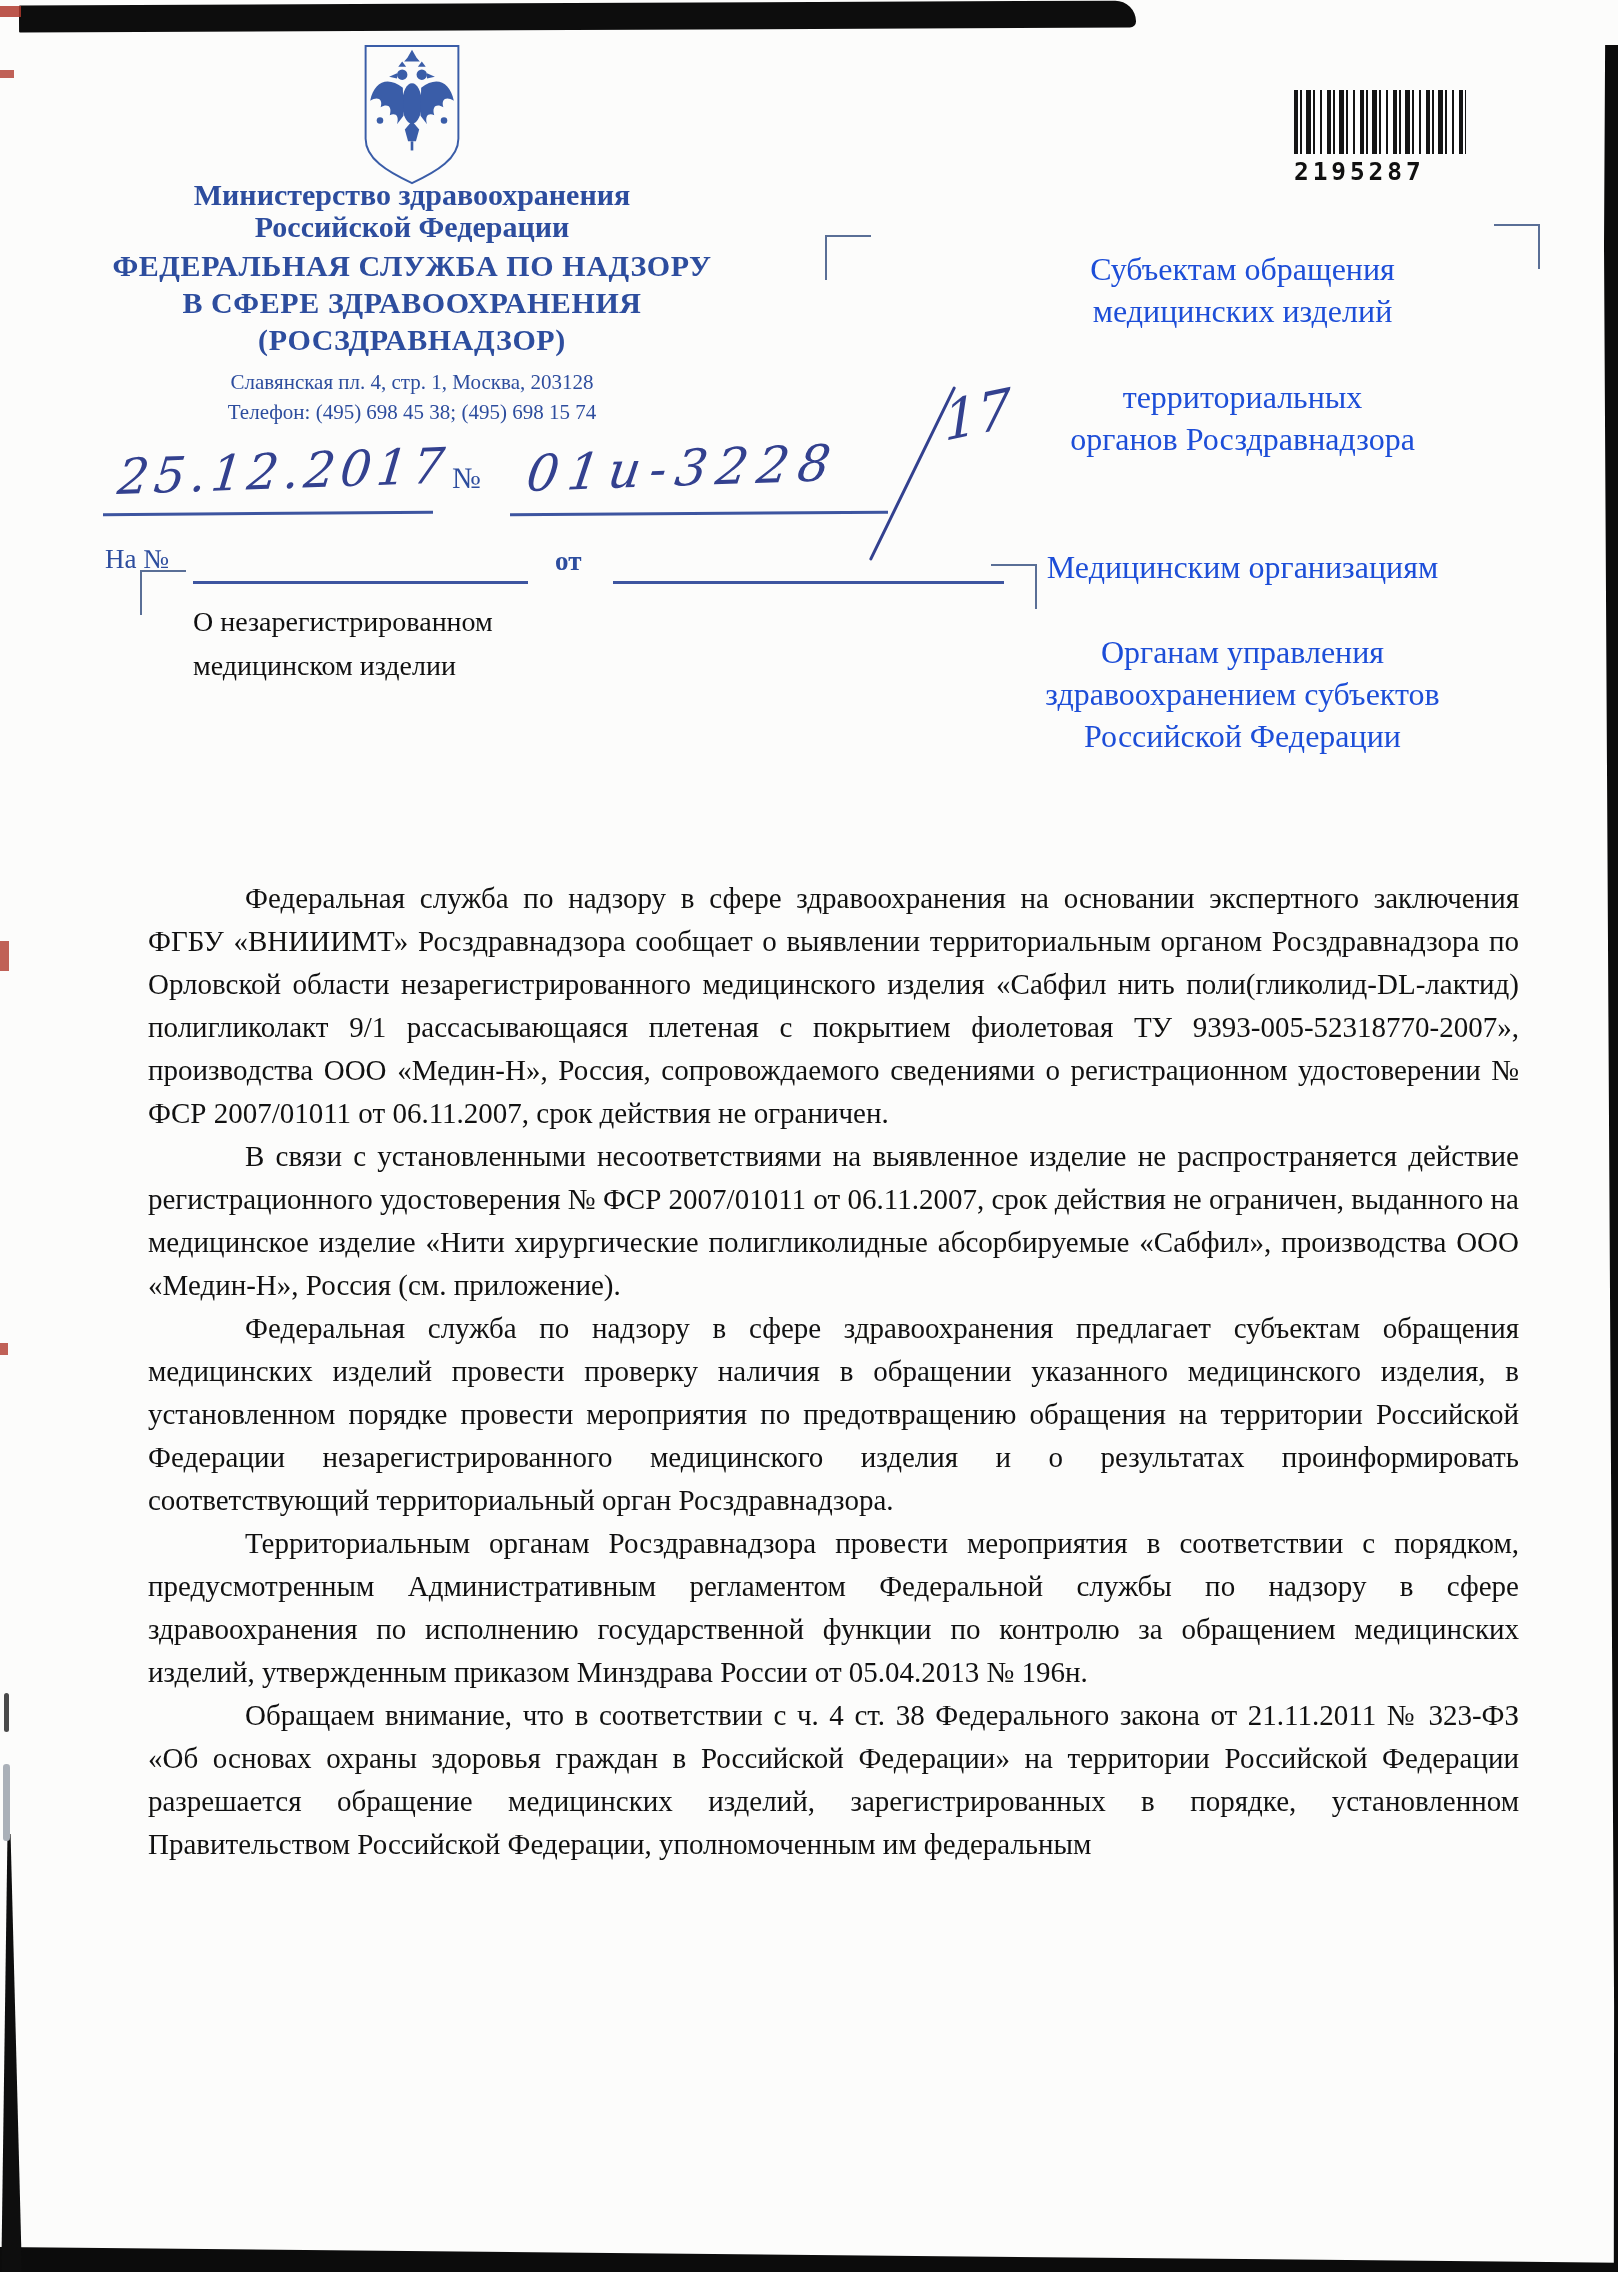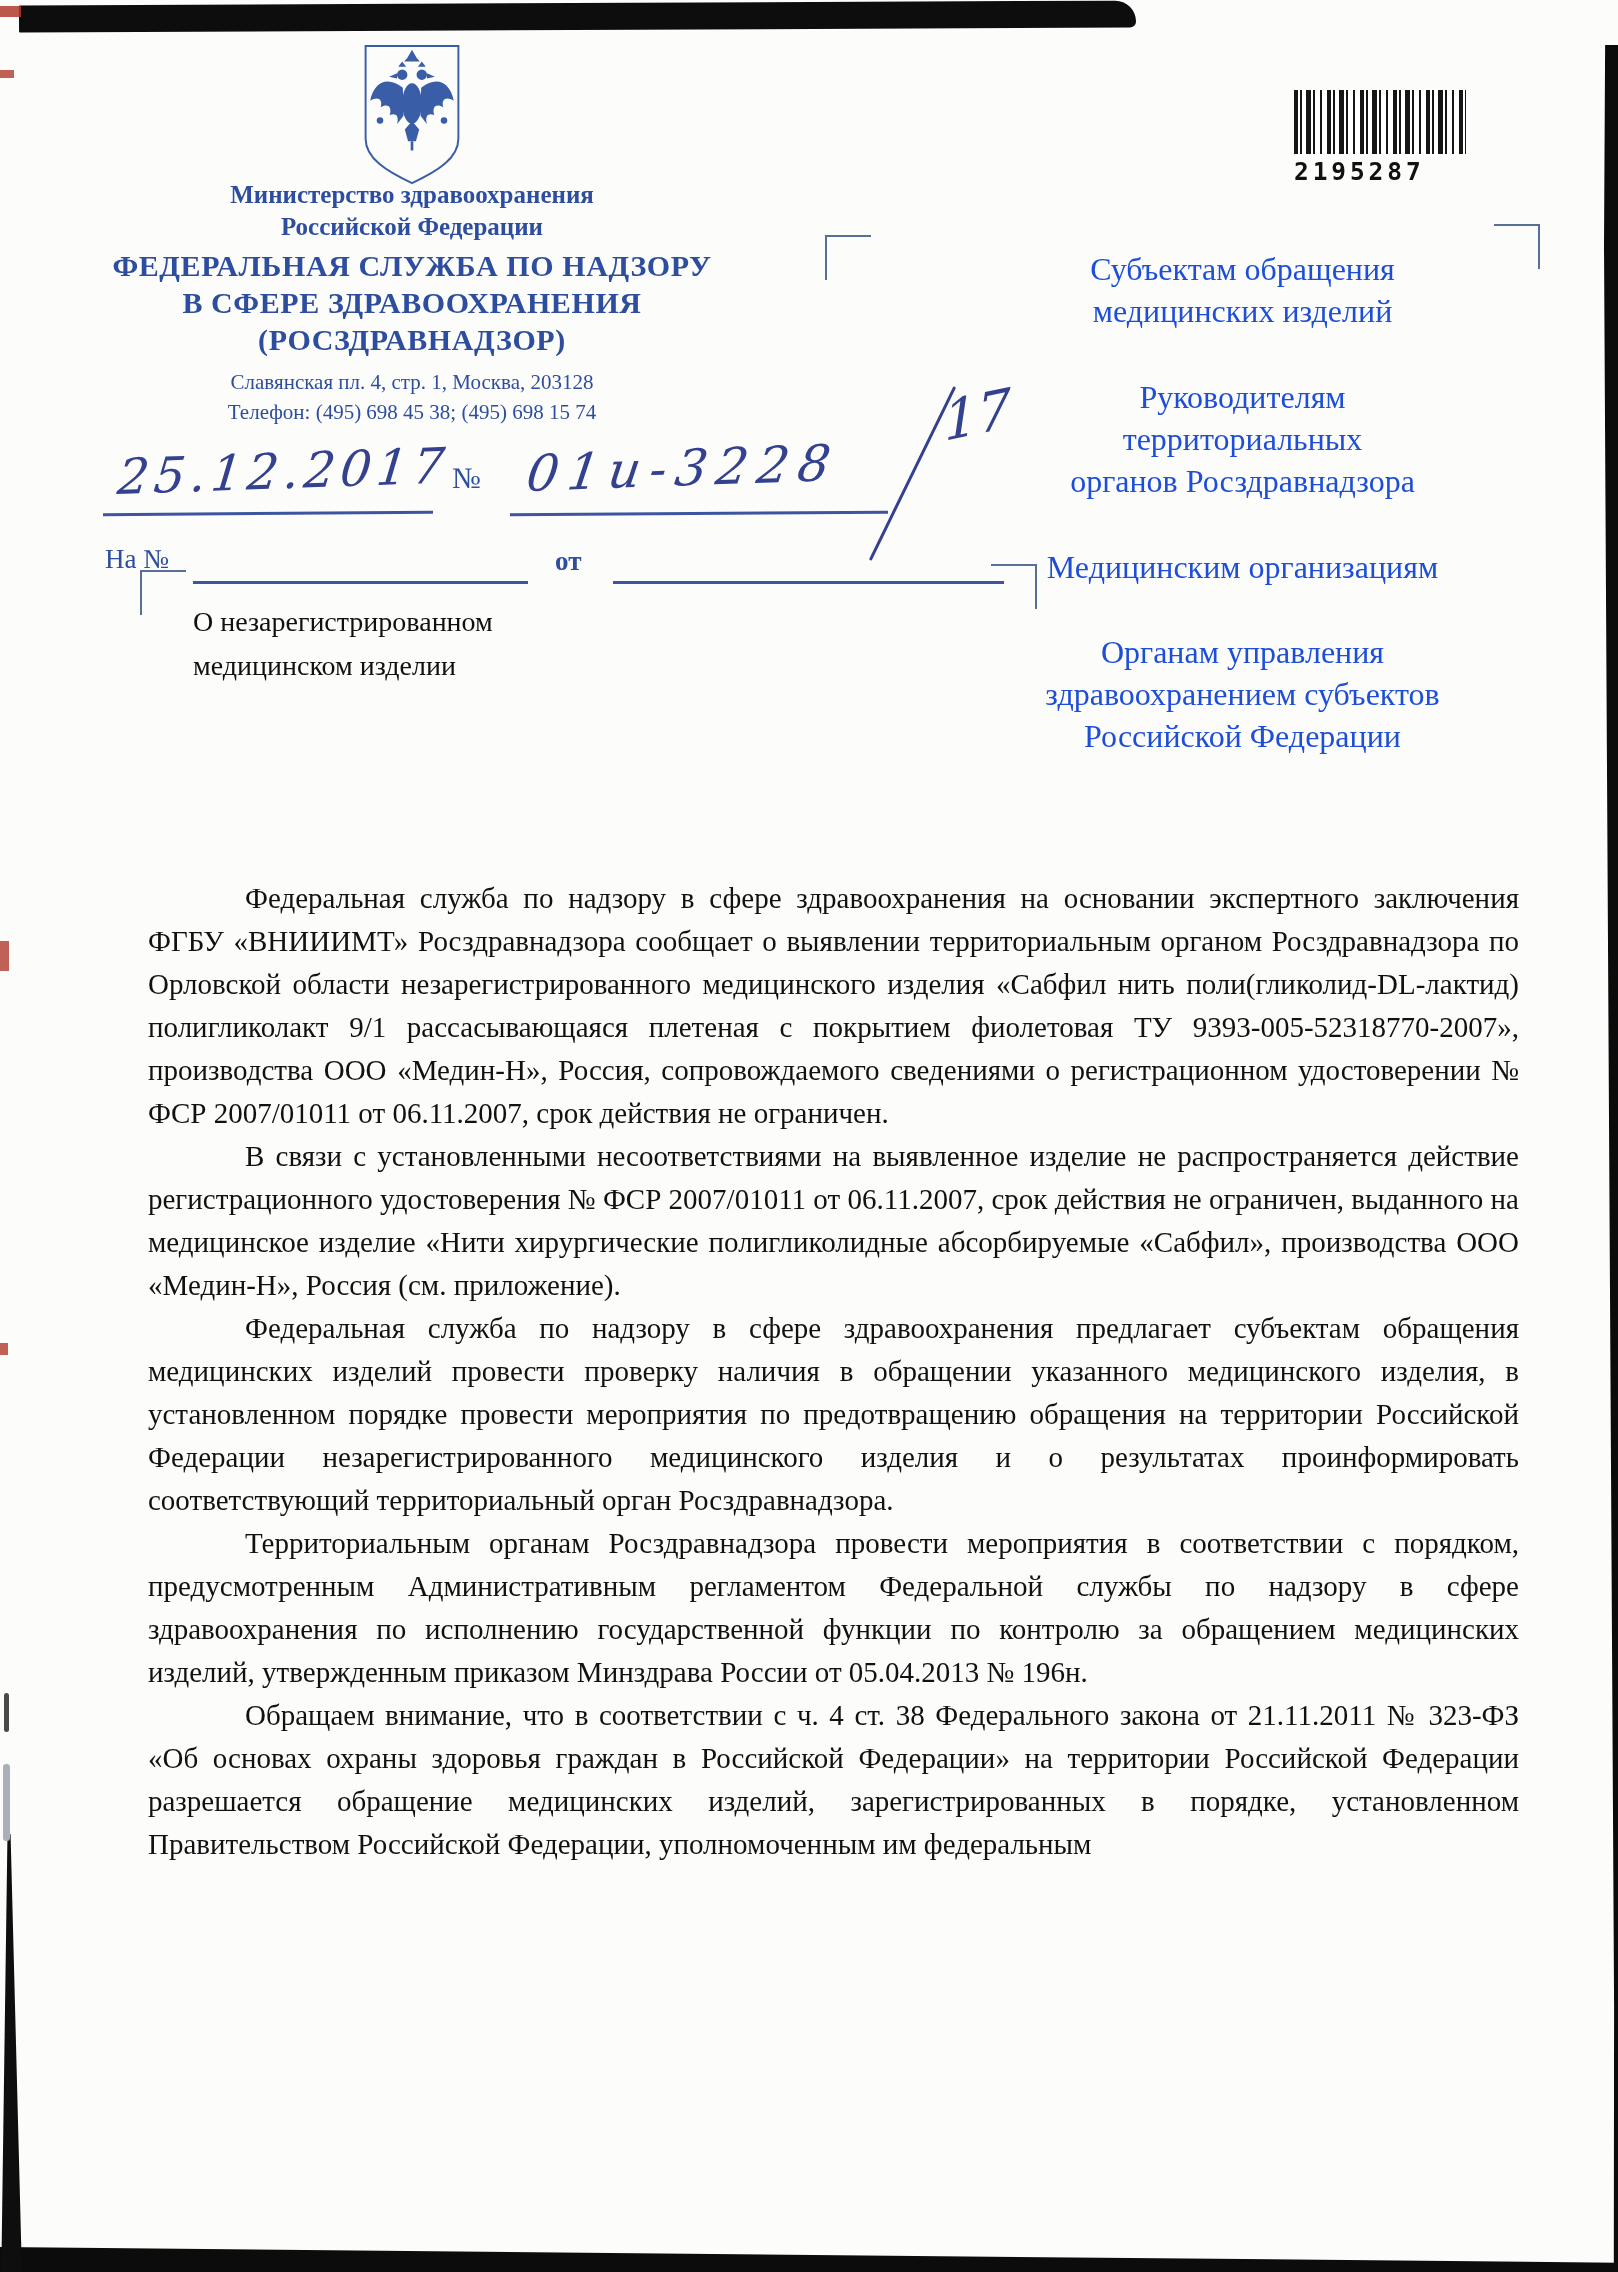--- a/index.html
+++ b/index.html
@@ -31,21 +31,21 @@
   .crn{position:absolute;width:44px;height:43px;}
   .crn.tl{border-left:2.6px solid #5a6f96;border-top:2.6px solid #5a6f96;}
   .crn.tr{border-right:2.6px solid #5a6f96;border-top:2.6px solid #5a6f96;}
   .crn-rec-l{left:825px;top:235px;}
   .crn-rec-r{left:1494px;top:224px;}
   .crn-sub-l{left:140px;top:570px;}
   .crn-sub-r{left:991px;top:564px;}
   
   .emblem{position:absolute;left:356px;top:42px;width:112px;height:147px;}
   .lh{position:absolute;left:90px;width:644px;text-align:center;color:#2d4d9e;}
-  .ministry{top:179px;font-size:25px;font-weight:bold;line-height:32px;}
+  .ministry{top:179px;font-size:30px;font-weight:bold;line-height:32px;}
   .agency{top:247px;font-size:30px;font-weight:bold;line-height:37px;letter-spacing:0.6px;}
   .addr{top:367px;font-size:21px;line-height:30px;font-weight:normal;}
   
   .barcode-box{position:absolute;left:1294px;top:90px;width:172px;height:90px;}
   .bars{width:100%;height:64px;
     background:repeating-linear-gradient(90deg,
       #161616 0 3.9px,#fff 3.9px 5.8px,#161616 5.8px 7.7px,#fff 7.7px 12.2px,
       #161616 12.2px 17.4px,#fff 17.4px 19.3px,#161616 19.3px 21px,#fff 21px 26px,
       #161616 26px 28px,#fff 28px 33px);}
   .bars-num{margin-top:2.6px;text-align:left;font-family:"DejaVu Sans Mono",monospace;
@@ -157,21 +157,20 @@
   <div class="subject">
     <div>О незарегистрированном</div>
     <div>медицинском изделии</div>
   </div>
 
   <div class="recips r1">
     <div>Субъектам обращения</div>
     <div>медицинских изделий</div>
   </div>
   <div class="recips r2">
-    <div>Руководителям</div>
     <div>территориальных</div>
     <div>органов Росздравнадзора</div>
   </div>
   <div class="recips r3">
     <div>Медицинским организациям</div>
   </div>
   <div class="recips r4">
     <div>Органам управления</div>
     <div>здравоохранением субъектов</div>
     <div>Российской Федерации</div>

